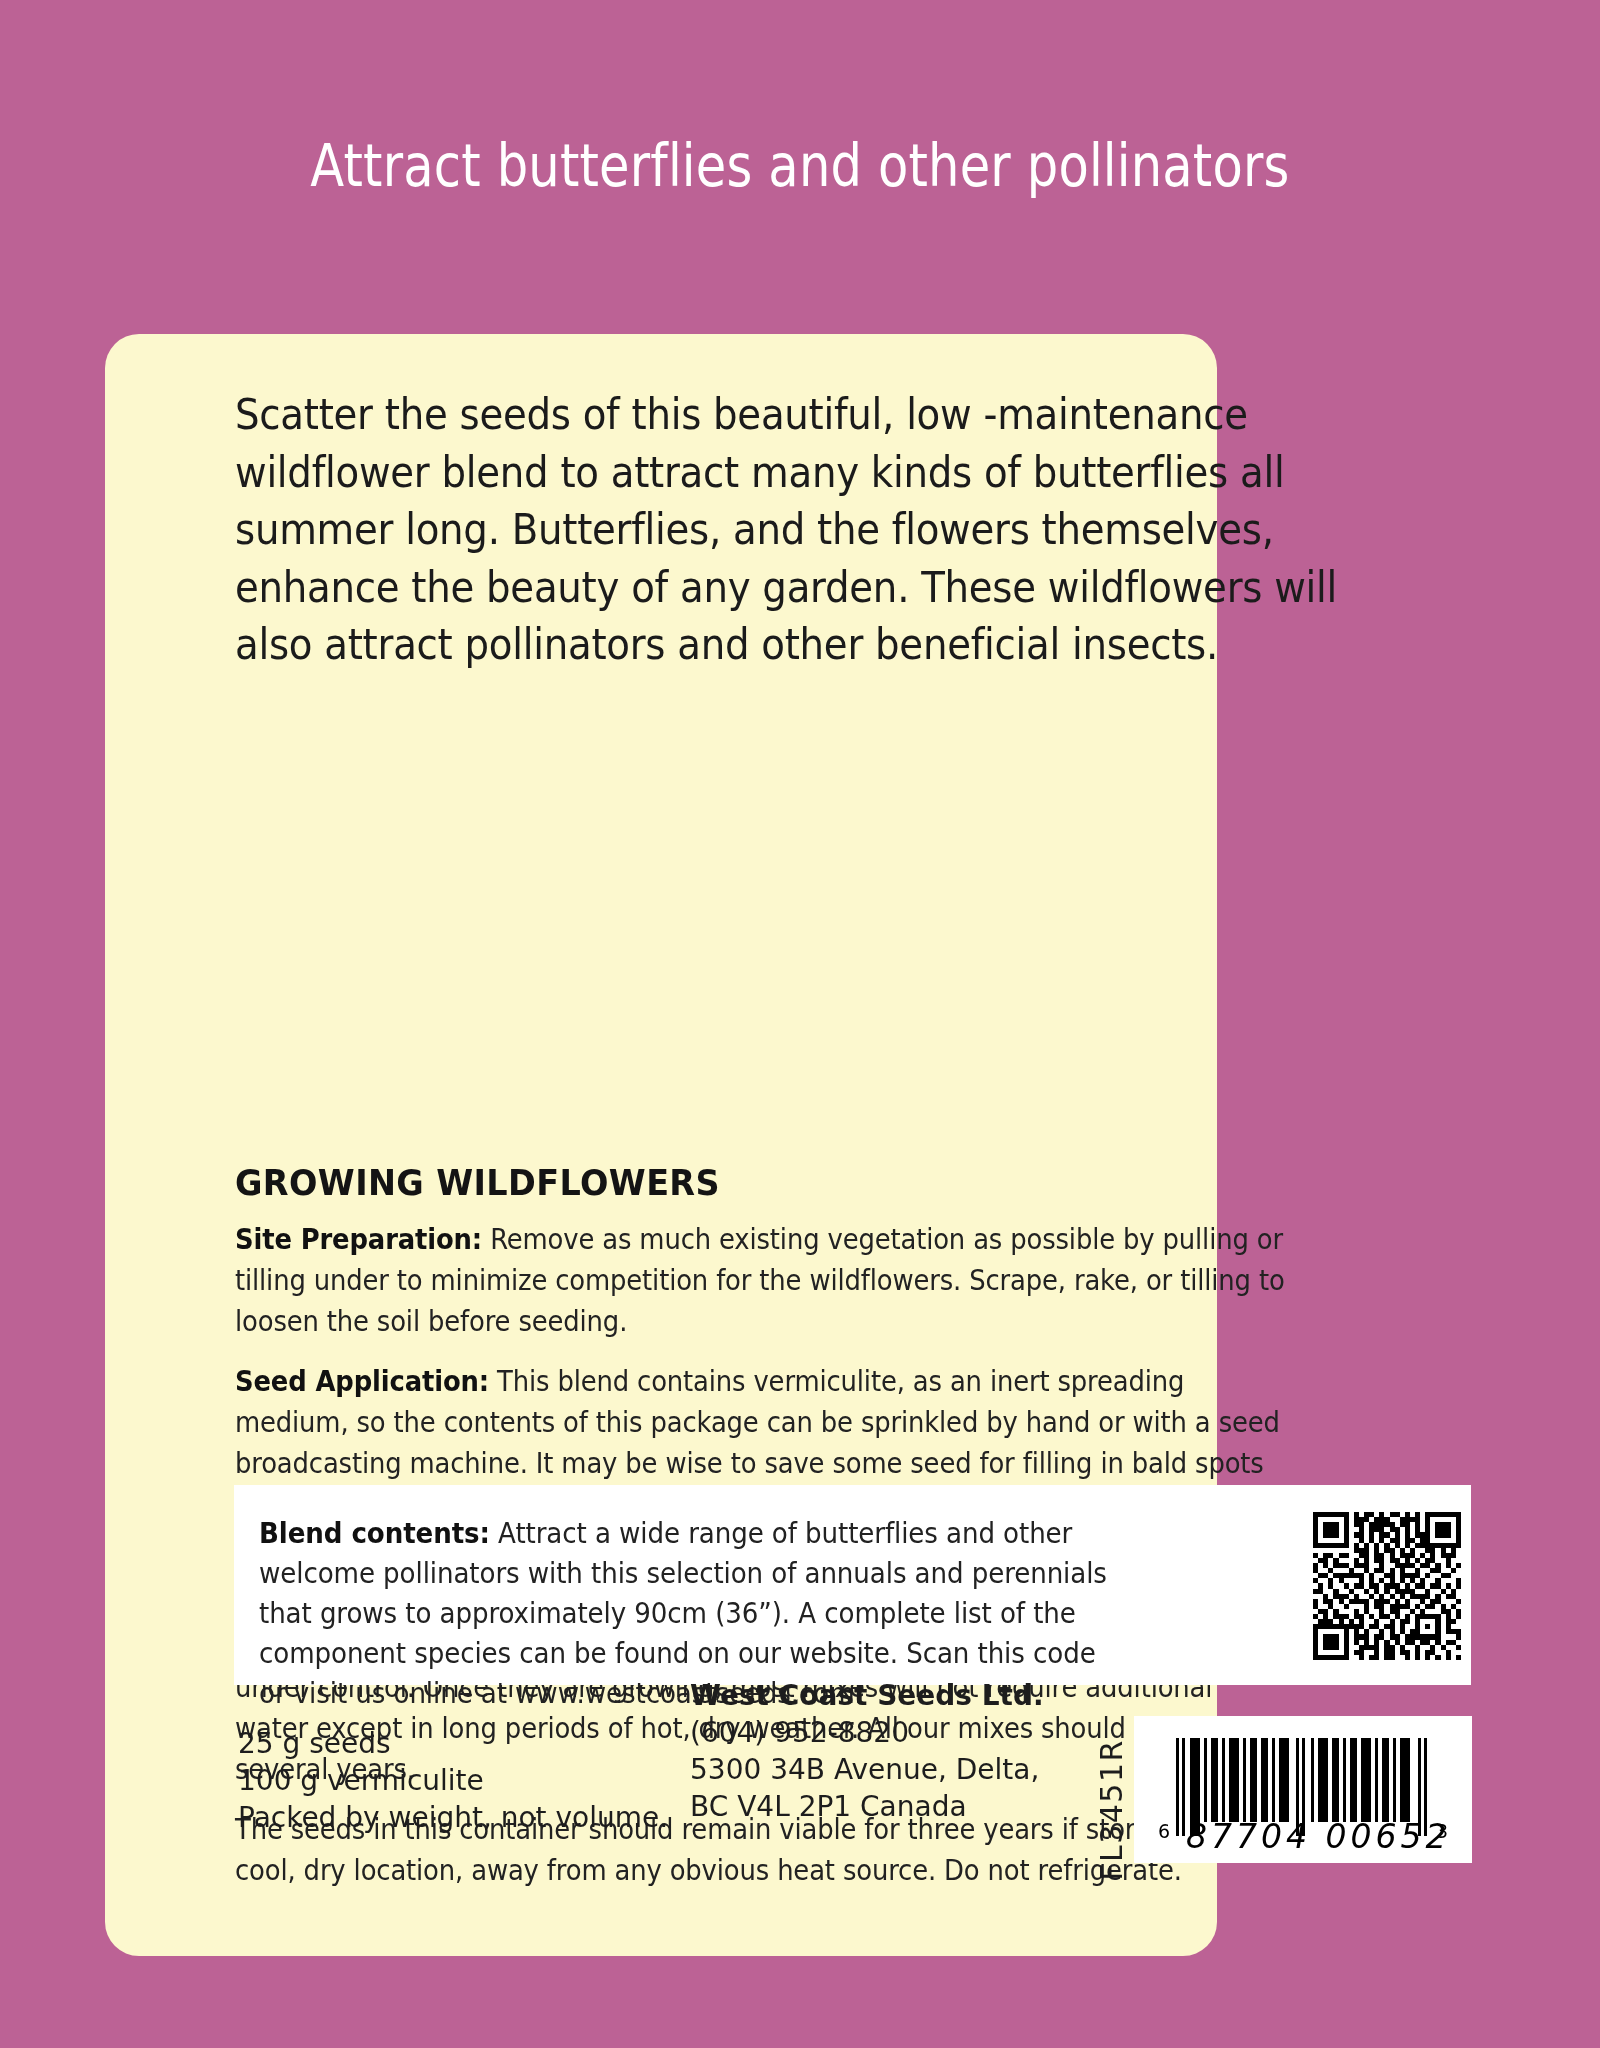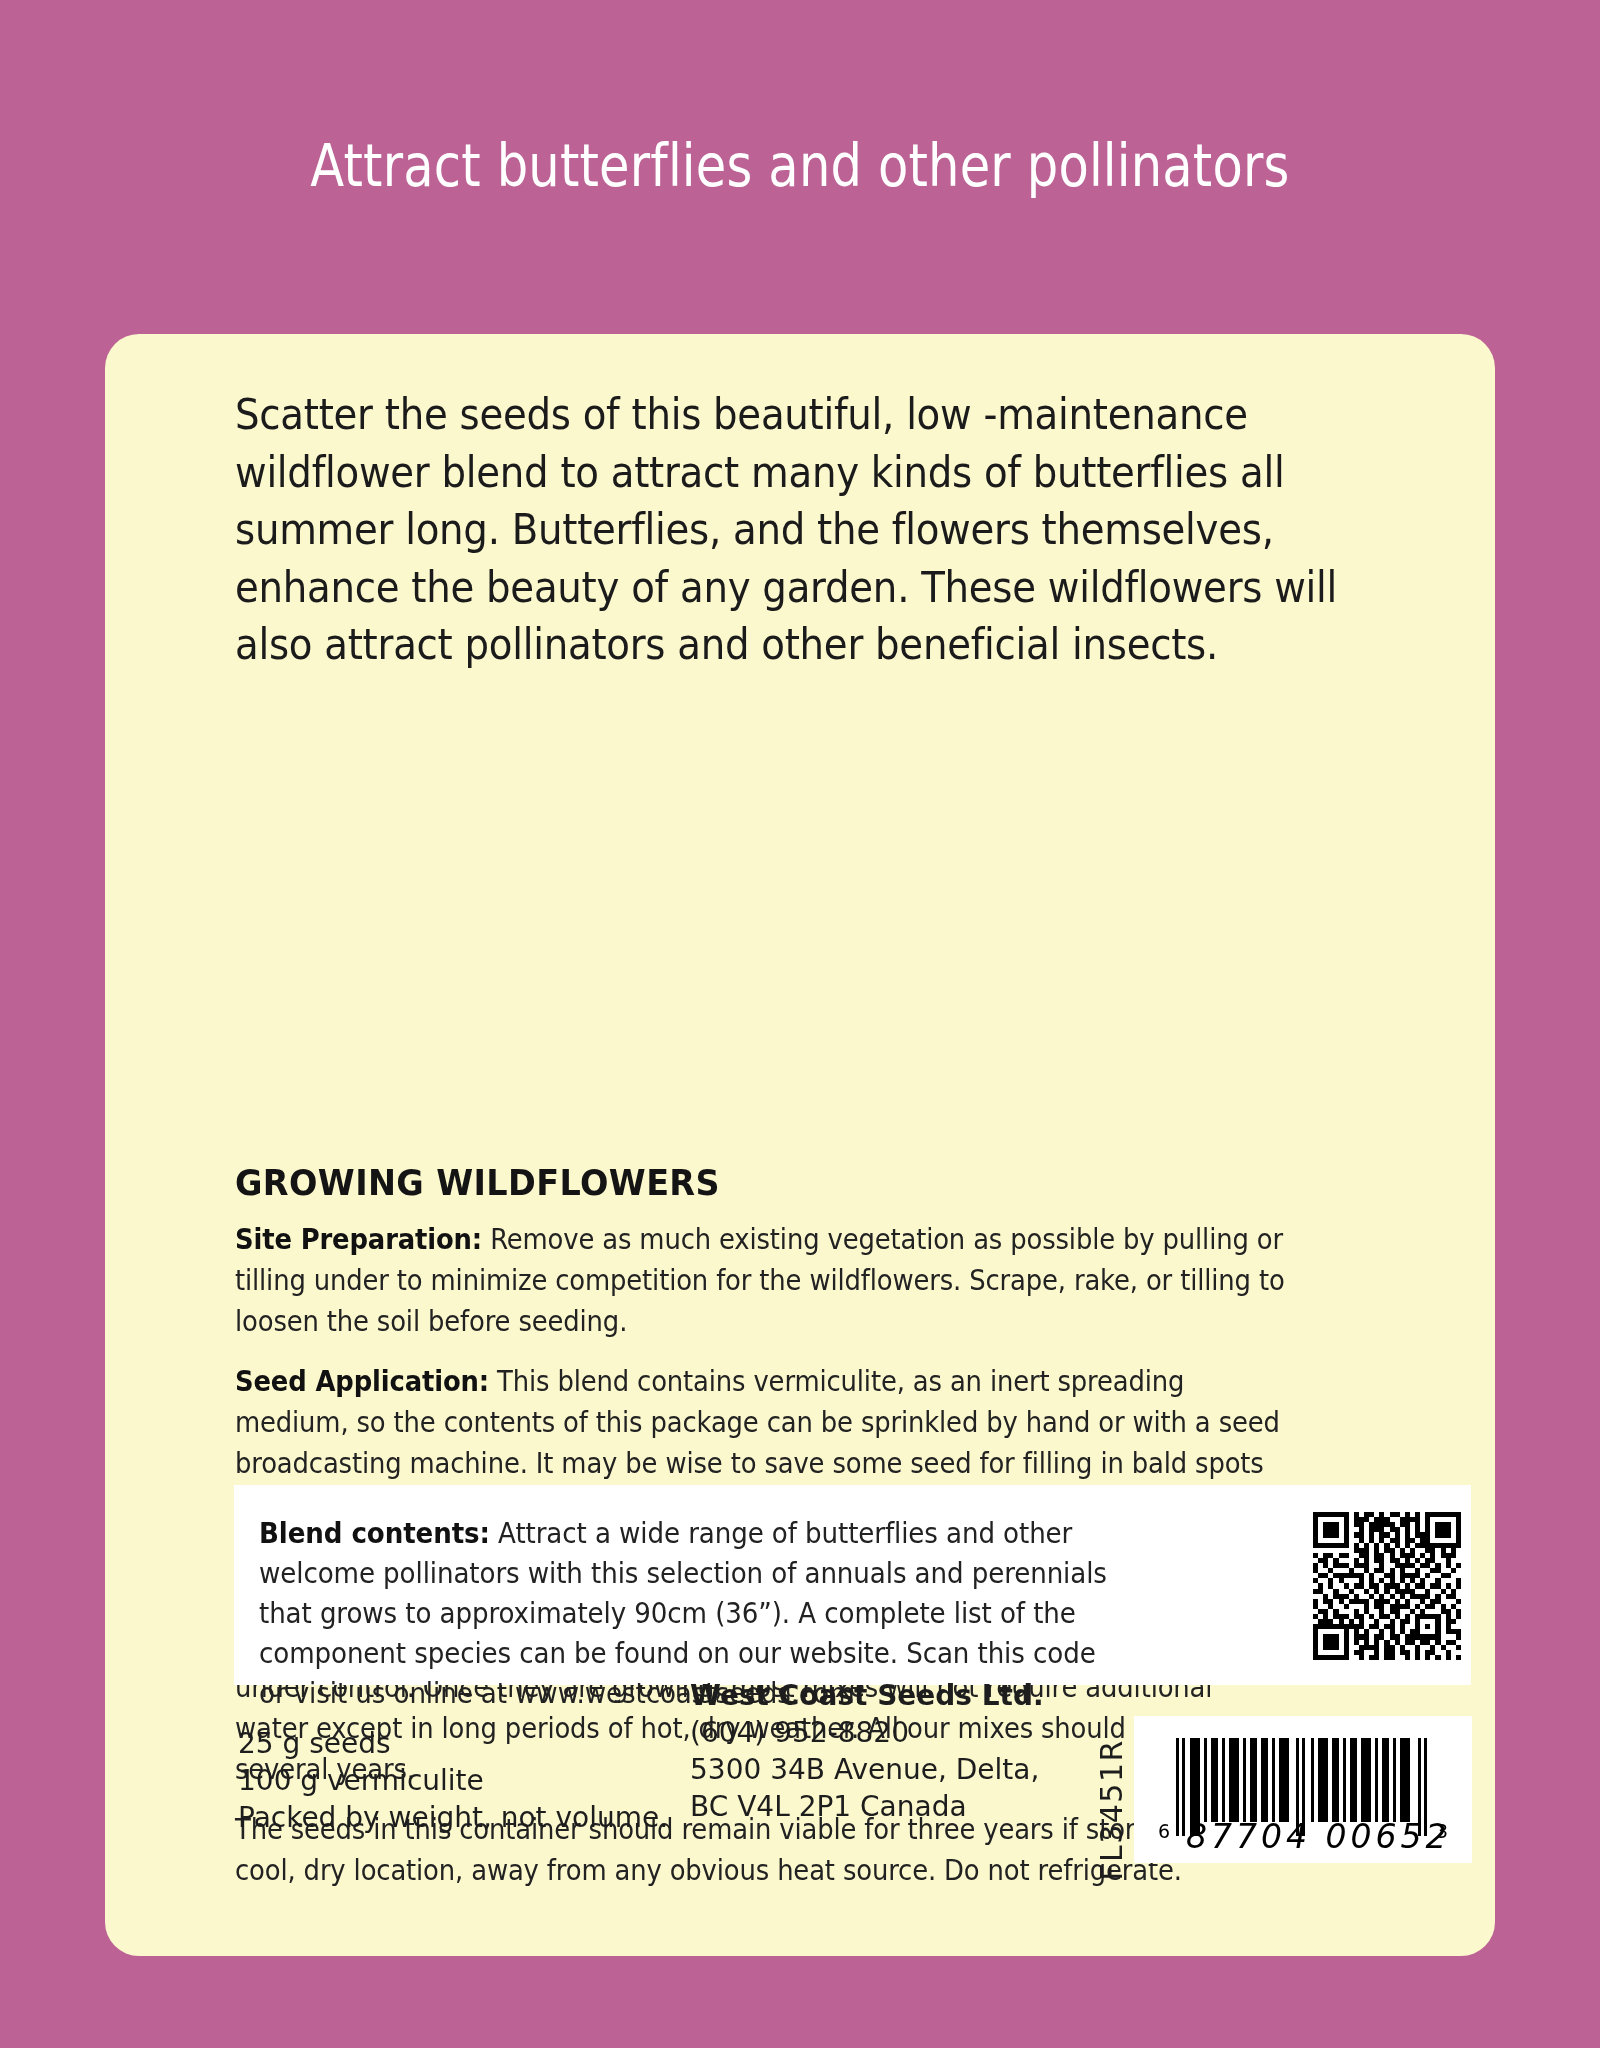--- a/index.html
+++ b/index.html
@@ -35,21 +35,21 @@
     transform-origin: center center;
     white-space: nowrap;
     font-family: "DejaVu Sans", sans-serif;
   }
 
   
   .card {
     position: absolute;
     left: 105px;
     top: 334px;
-    width: 1390px;
+    width: 1112px;
     height: 1622px;
     background: #fcf8ce;
     border-radius: 34px;
     box-sizing: border-box;
     padding: 0;
   }
 
   .intro {
     position: absolute;
     left: 130px;

